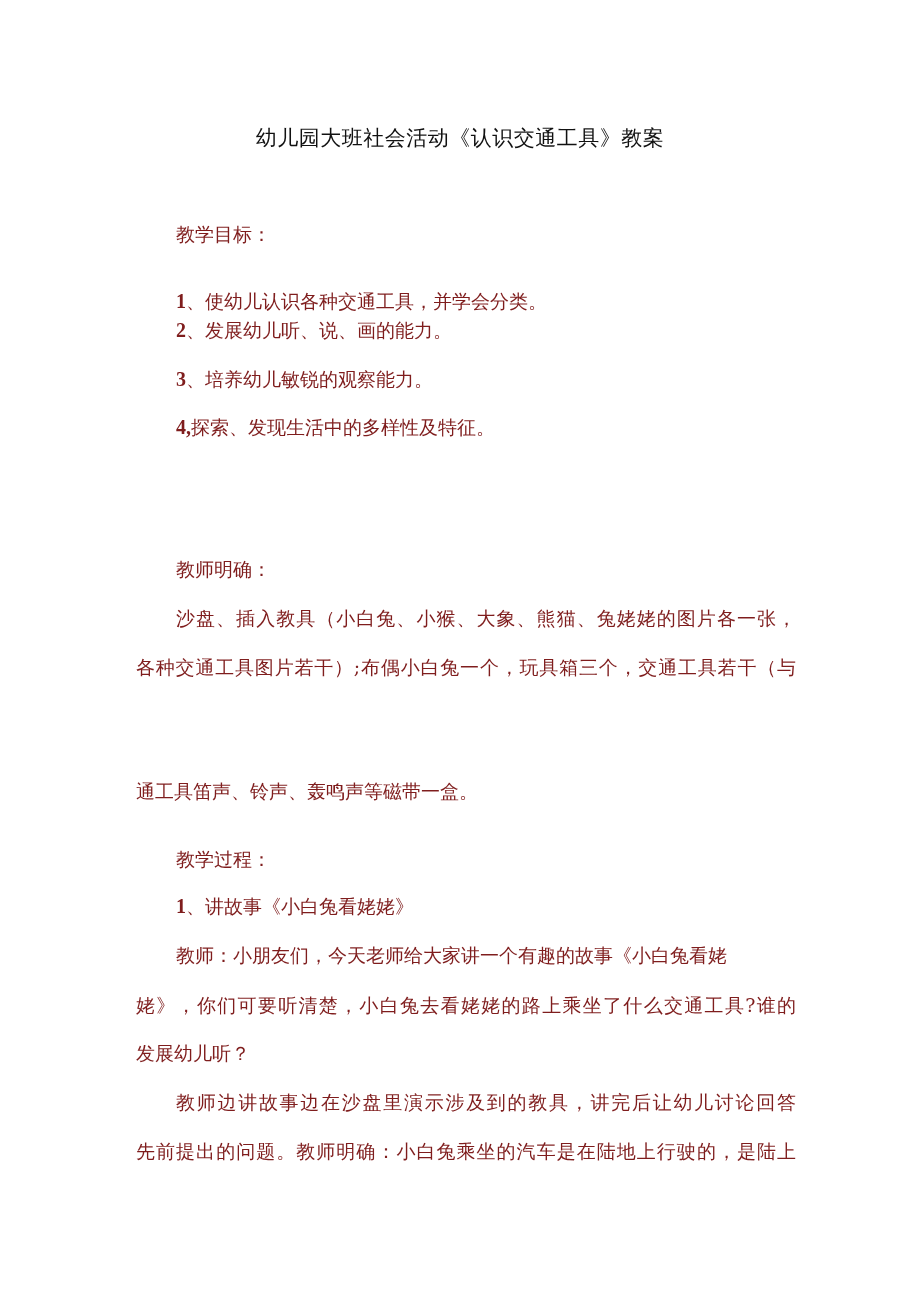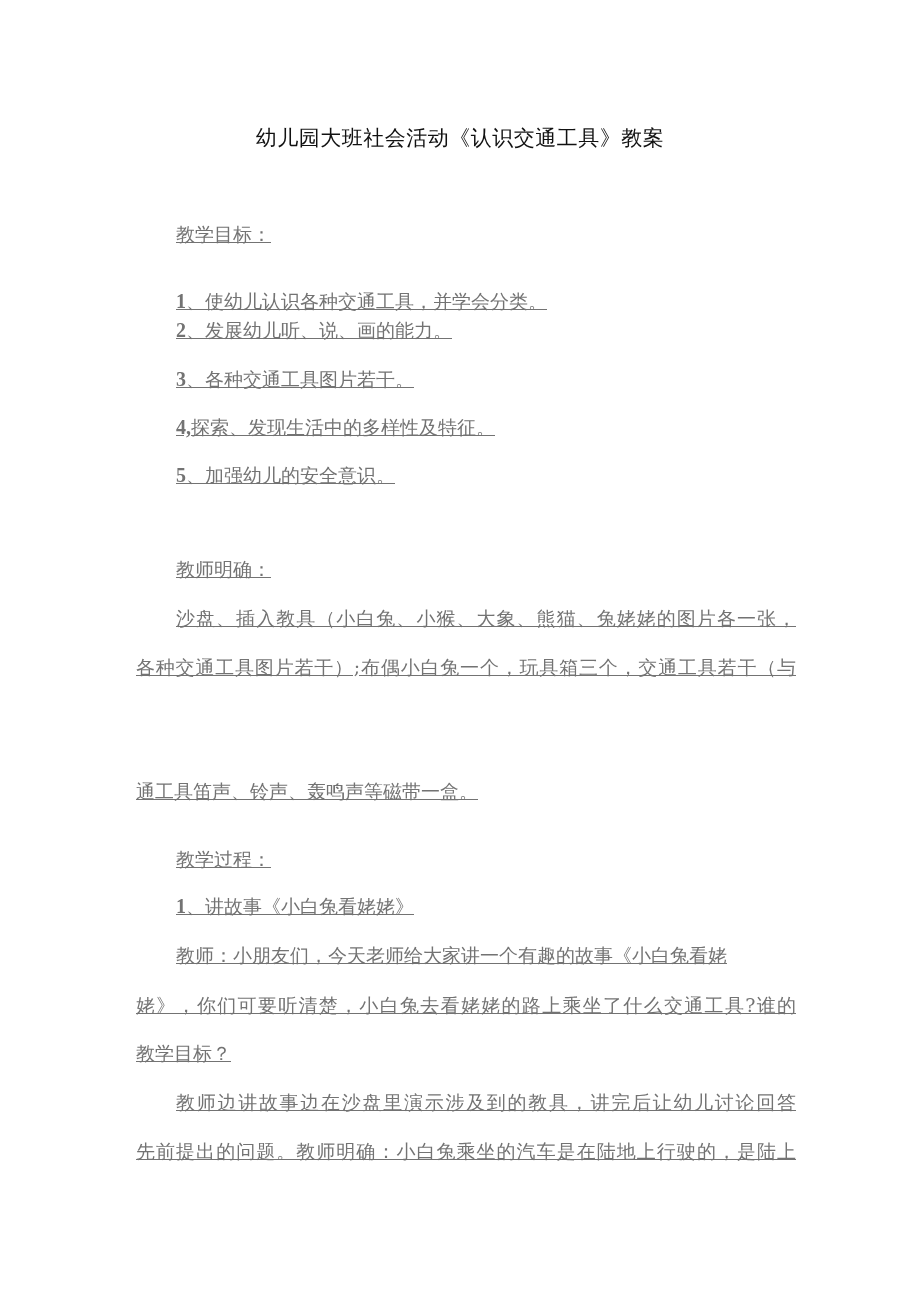--- a/index.html
+++ b/index.html
@@ -33,22 +33,21 @@
       letter-spacing: 0.5px;
       color: #111;
     }
     .line {
       position: absolute;
       left: 136px;
       width: 660px;
       font-size: 19px;
       line-height: 24px;
       white-space: nowrap;
-      color: #737373;
-      text-decoration: underline;
+      color: #7f1d1d;
     }
     .indent { left: 176px; }
     .num {
       font-family: "Liberation Serif", "DejaVu Serif", serif;
       font-weight: bold;
       font-size: 20px;
     }
     .just {
       text-align: justify;
       text-align-last: justify;
@@ -63,39 +62,36 @@
 
   <div class="line indent" style="top:222px;">教学目标：</div>
 
   <div class="line indent" style="top:269px;margin-top:20px;">
     <span class="num">1</span><span>、</span><span>使幼儿认识各种交通工具，并学会分类。</span>
   </div>
   <div class="line indent" style="top:318px;">
     <span class="num">2</span><span>、</span><span>发展幼儿听、说、画的能力。</span>
   </div>
   <div class="line indent" style="top:367px;">
-    <span class="num">3</span><span>、</span><span>各种交通工具图片若干。</span>
+    <span class="num">3</span><span>、</span><span>培养幼儿敏锐的观察能力。</span>
   </div>
   <div class="line indent" style="top:415px;">
     <span class="num">4,</span><span></span><span>探索、发现生活中的多样性及特征。</span>
-  </div>
-  <div class="line indent" style="top:463px;">
-    <span class="num">5</span><span>、</span><span>加强幼儿的安全意识。</span>
   </div>
 
   <div class="line indent" style="top:557px;">教师明确：</div>
   <div class="line indent just" style="top:606px; width:620px;">沙盘、插入教具（小白兔、小猴、大象、熊猫、兔姥姥的图片各一张，</div>
   <div class="line just" style="top:655px;">各种交通工具图片若干）;布偶小白兔一个，玩具箱三个，交通工具若干（与</div>
   <div class="line" style="top:779px;">通工具笛声、铃声、轰鸣声等磁带一盒。</div>
 
   <div class="line indent" style="top:847px;">教学过程：</div>
   <div class="line indent" style="top:894px;">
     <span class="num">1</span><span>、</span><span>讲故事《小白兔看姥姥》</span>
   </div>
 
   <div class="line indent" style="top:943px;">教师：小朋友们，今天老师给大家讲一个有趣的故事《小白兔看姥</div>
   <div class="line just" style="top:993px;">姥》，你们可要听清楚，小白兔去看姥姥的路上乘坐了什么交通工具?谁的</div>
-  <div class="line" style="top:1041px;">教学目标？</div>
+  <div class="line" style="top:1041px;">发展幼儿听？</div>
 
   <div class="line indent just" style="top:1090px; width:620px;">教师边讲故事边在沙盘里演示涉及到的教具，讲完后让幼儿讨论回答</div>
   <div class="line just" style="top:1139px;">先前提出的问题。教师明确：小白兔乘坐的汽车是在陆地上行驶的，是陆上</div>
 
 </div>
 
 </body></html>

